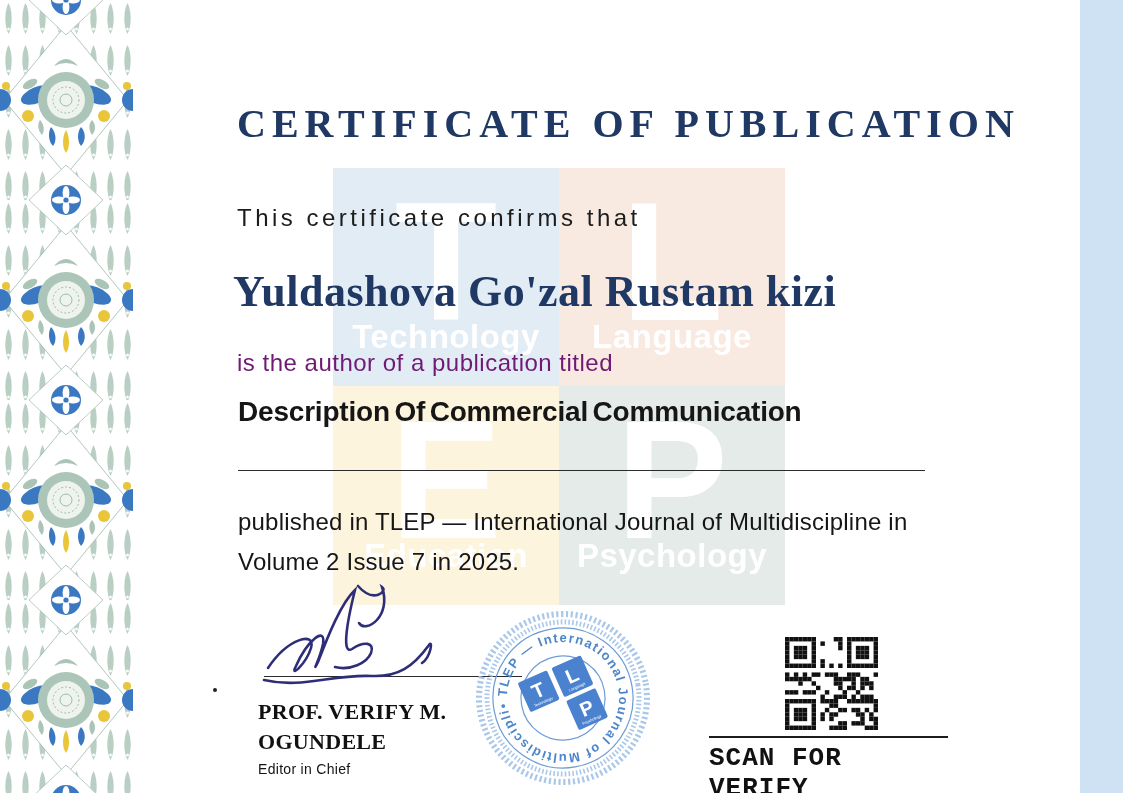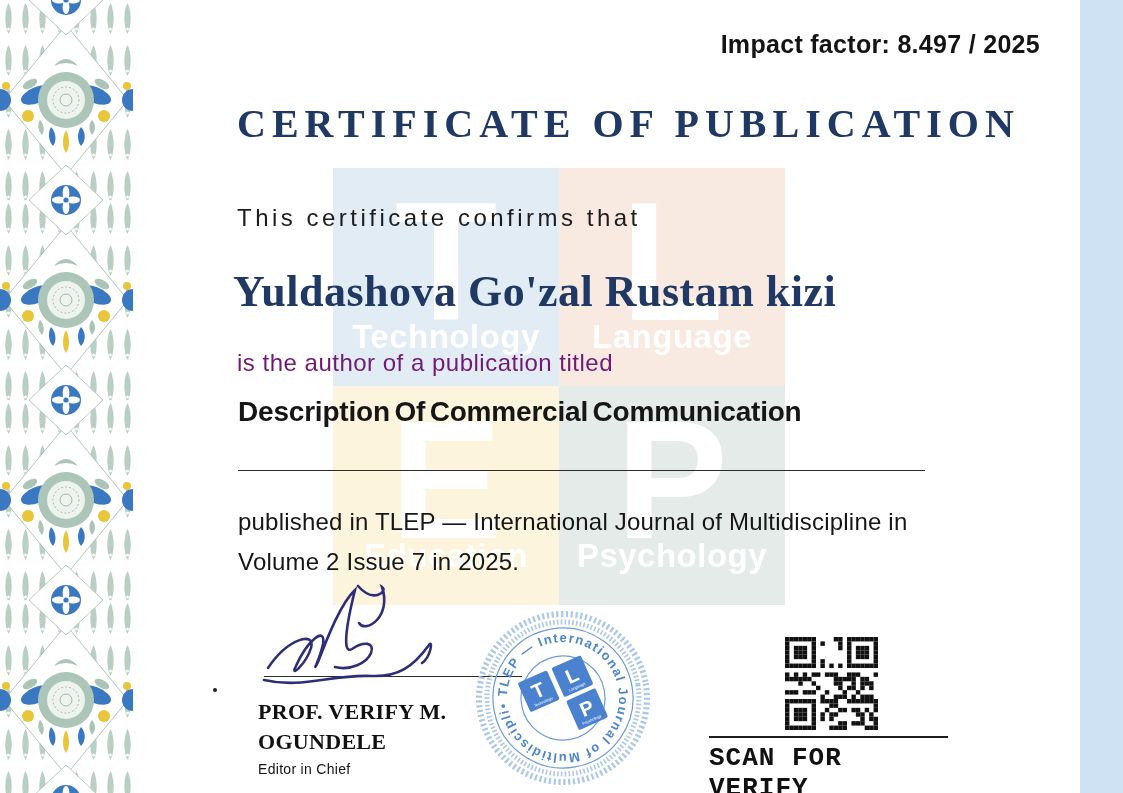--- a/index.html
+++ b/index.html
@@ -128,21 +128,20 @@
     <div class="quad" style="background: rgb(253, 244, 222);">
       <span class="big-letter">E</span>
       <span class="quad-word">Education</span>
     </div>
     <div class="quad" style="background: rgb(229, 235, 232);">
       <span class="big-letter">P</span>
       <span class="quad-word">Psychology</span>
     </div>
   </div>
 
-  <div class="impact">Impact factor: 8.497 / 2025</div>
   <h1 class="title">CERTIFICATE OF PUBLICATION</h1>
   <div class="confirm">This certificate confirms that</div>
   <div class="recipient">Yuldashova Go'zal Rustam kizi</div>
   <div class="author-line">is the author of a publication titled</div>
   <div class="pub-title">Description Of Commercial Communication</div>
   <div class="rule"></div>
   <div class="published">
     <div>published in TLEP — International Journal of Multidiscipline in</div>
     <div>Volume 2 Issue 7 in 2025.</div>
   </div>

